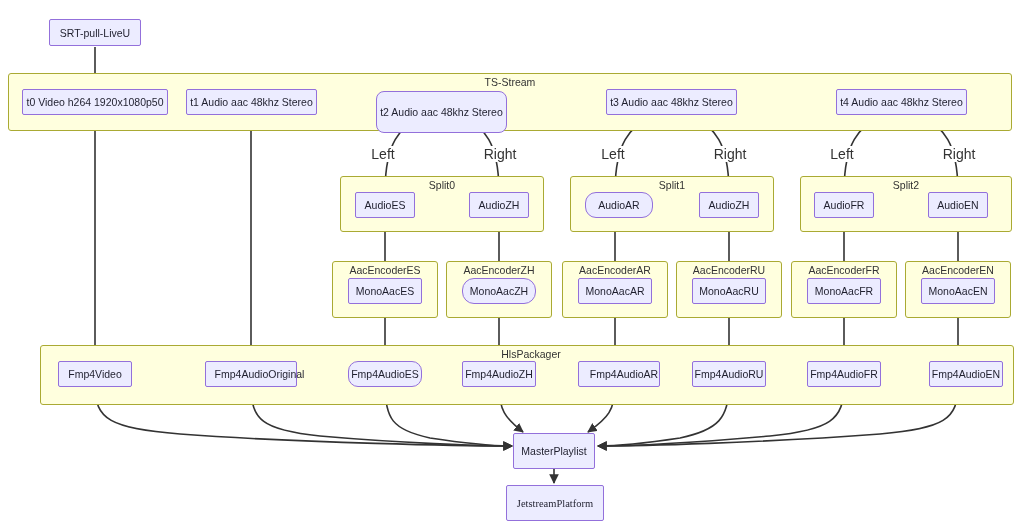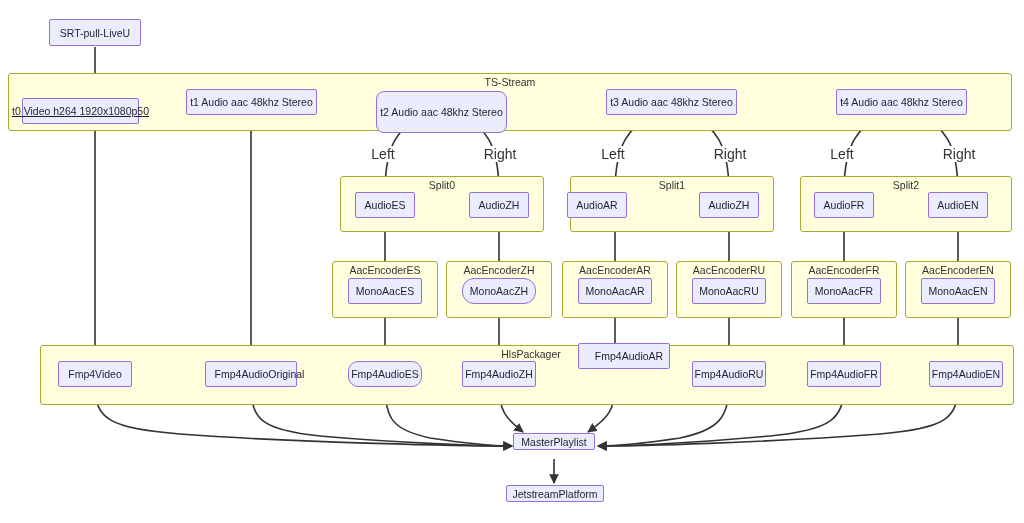--- a/index.html
+++ b/index.html
@@ -154,52 +154,52 @@
   <div class="cluster" style="left:905px; top:261px; width:106px; height:57px;">
     <div class="cluster-label">AacEncoderEN</div>
   </div>
 
   <div class="cluster" style="left:40px; top:345px; width:974px; height:60px;">
     <div class="cluster-label" style="text-align:center; left:0; width:1004px; margin-left:-12px;">HlsPackager</div>
   </div>
 
   <div class="node" style="left:49px; top:19px; width:92px; height:27px;">SRT-pull-LiveU</div>
 
-  <div class="node" style="left:22px; top:98px; width:117px; height:26px;text-decoration:underline;">t0 Video h264 1920x1080p50</div>
+  <div class="node" style="left:22px; top:89px; width:146px; height:26px;">t0 Video h264 1920x1080p50</div>
   <div class="node" style="left:186px; top:89px; width:131px; height:26px;">t1 Audio aac 48khz Stereo</div>
   <div class="node" style="left:376px; top:91px; width:131px; height:42px;border-radius:8px;">t2 Audio aac 48khz Stereo</div>
   <div class="node" style="left:606px; top:89px; width:131px; height:26px;">t3 Audio aac 48khz Stereo</div>
   <div class="node" style="left:836px; top:89px; width:131px; height:26px;">t4 Audio aac 48khz Stereo</div>
 
   <div class="edge-label" style="left:383px; top:146px;">Left</div>
   <div class="edge-label" style="left:500px; top:146px;">Right</div>
   <div class="edge-label" style="left:613px; top:146px;">Left</div>
   <div class="edge-label" style="left:730px; top:146px;">Right</div>
   <div class="edge-label" style="left:842px; top:146px;">Left</div>
   <div class="edge-label" style="left:959px; top:146px;">Right</div>
 
   <div class="node" style="left:355px; top:192px; width:60px; height:26px;">AudioES</div>
   <div class="node" style="left:469px; top:192px; width:60px; height:26px;">AudioZH</div>
-  <div class="node" style="left:567px; top:192px; width:60px; height:26px;">AudioAR</div>
+  <div class="node" style="left:585px; top:192px; width:68px; height:26px;border-radius:11px;">AudioAR</div>
   <div class="node" style="left:699px; top:192px; width:60px; height:26px;">AudioZH</div>
   <div class="node" style="left:814px; top:192px; width:60px; height:26px;">AudioFR</div>
   <div class="node" style="left:928px; top:192px; width:60px; height:26px;">AudioEN</div>
 
   <div class="node" style="left:348px; top:278px; width:74px; height:26px;">MonoAacES</div>
   <div class="node" style="left:462px; top:278px; width:74px; height:26px;border-radius:12px;">MonoAacZH</div>
   <div class="node" style="left:578px; top:278px; width:74px; height:26px;padding-left:8px;">MonoAacAR</div>
   <div class="node" style="left:692px; top:278px; width:74px; height:26px;">MonoAacRU</div>
   <div class="node" style="left:807px; top:278px; width:74px; height:26px;">MonoAacFR</div>
   <div class="node" style="left:921px; top:278px; width:74px; height:26px;">MonoAacEN</div>
 
   <div class="node" style="left:58px; top:361px; width:74px; height:26px;">Fmp4Video</div>
   <div class="node" style="left:205px; top:361px; width:92px; height:26px;padding-left:25px;">Fmp4AudioOriginal</div>
   <div class="node" style="left:348px; top:361px; width:74px; height:26px;border-radius:10px;">Fmp4AudioES</div>
   <div class="node" style="left:462px; top:361px; width:74px; height:26px;">Fmp4AudioZH</div>
-  <div class="node" style="left:578px; top:343px; width:92px; height:26px;padding-left:18px;">Fmp4AudioAR</div>
+  <div class="node" style="left:578px; top:361px; width:82px; height:26px;padding-left:18px;">Fmp4AudioAR</div>
   <div class="node" style="left:692px; top:361px; width:74px; height:26px;">Fmp4AudioRU</div>
   <div class="node" style="left:807px; top:361px; width:74px; height:26px;">Fmp4AudioFR</div>
   <div class="node" style="left:921px; top:361px; width:74px; height:26px;margin-left:8px;">Fmp4AudioEN</div>
 
-  <div class="node" style="left:513px; top:433px; width:82px; height:17px;">MasterPlaylist</div>
-  <div class="node" style="left:506px; top:485px; width:98px; height:17px;">JetstreamPlatform</div>
+  <div class="node" style="left:513px; top:433px; width:82px; height:36px;">MasterPlaylist</div>
+  <div class="node" style="left:506px; top:485px; width:98px; height:36px;font-family:Liberation Serif, serif;">JetstreamPlatform</div>
 
 </div>
 
 </body></html>

